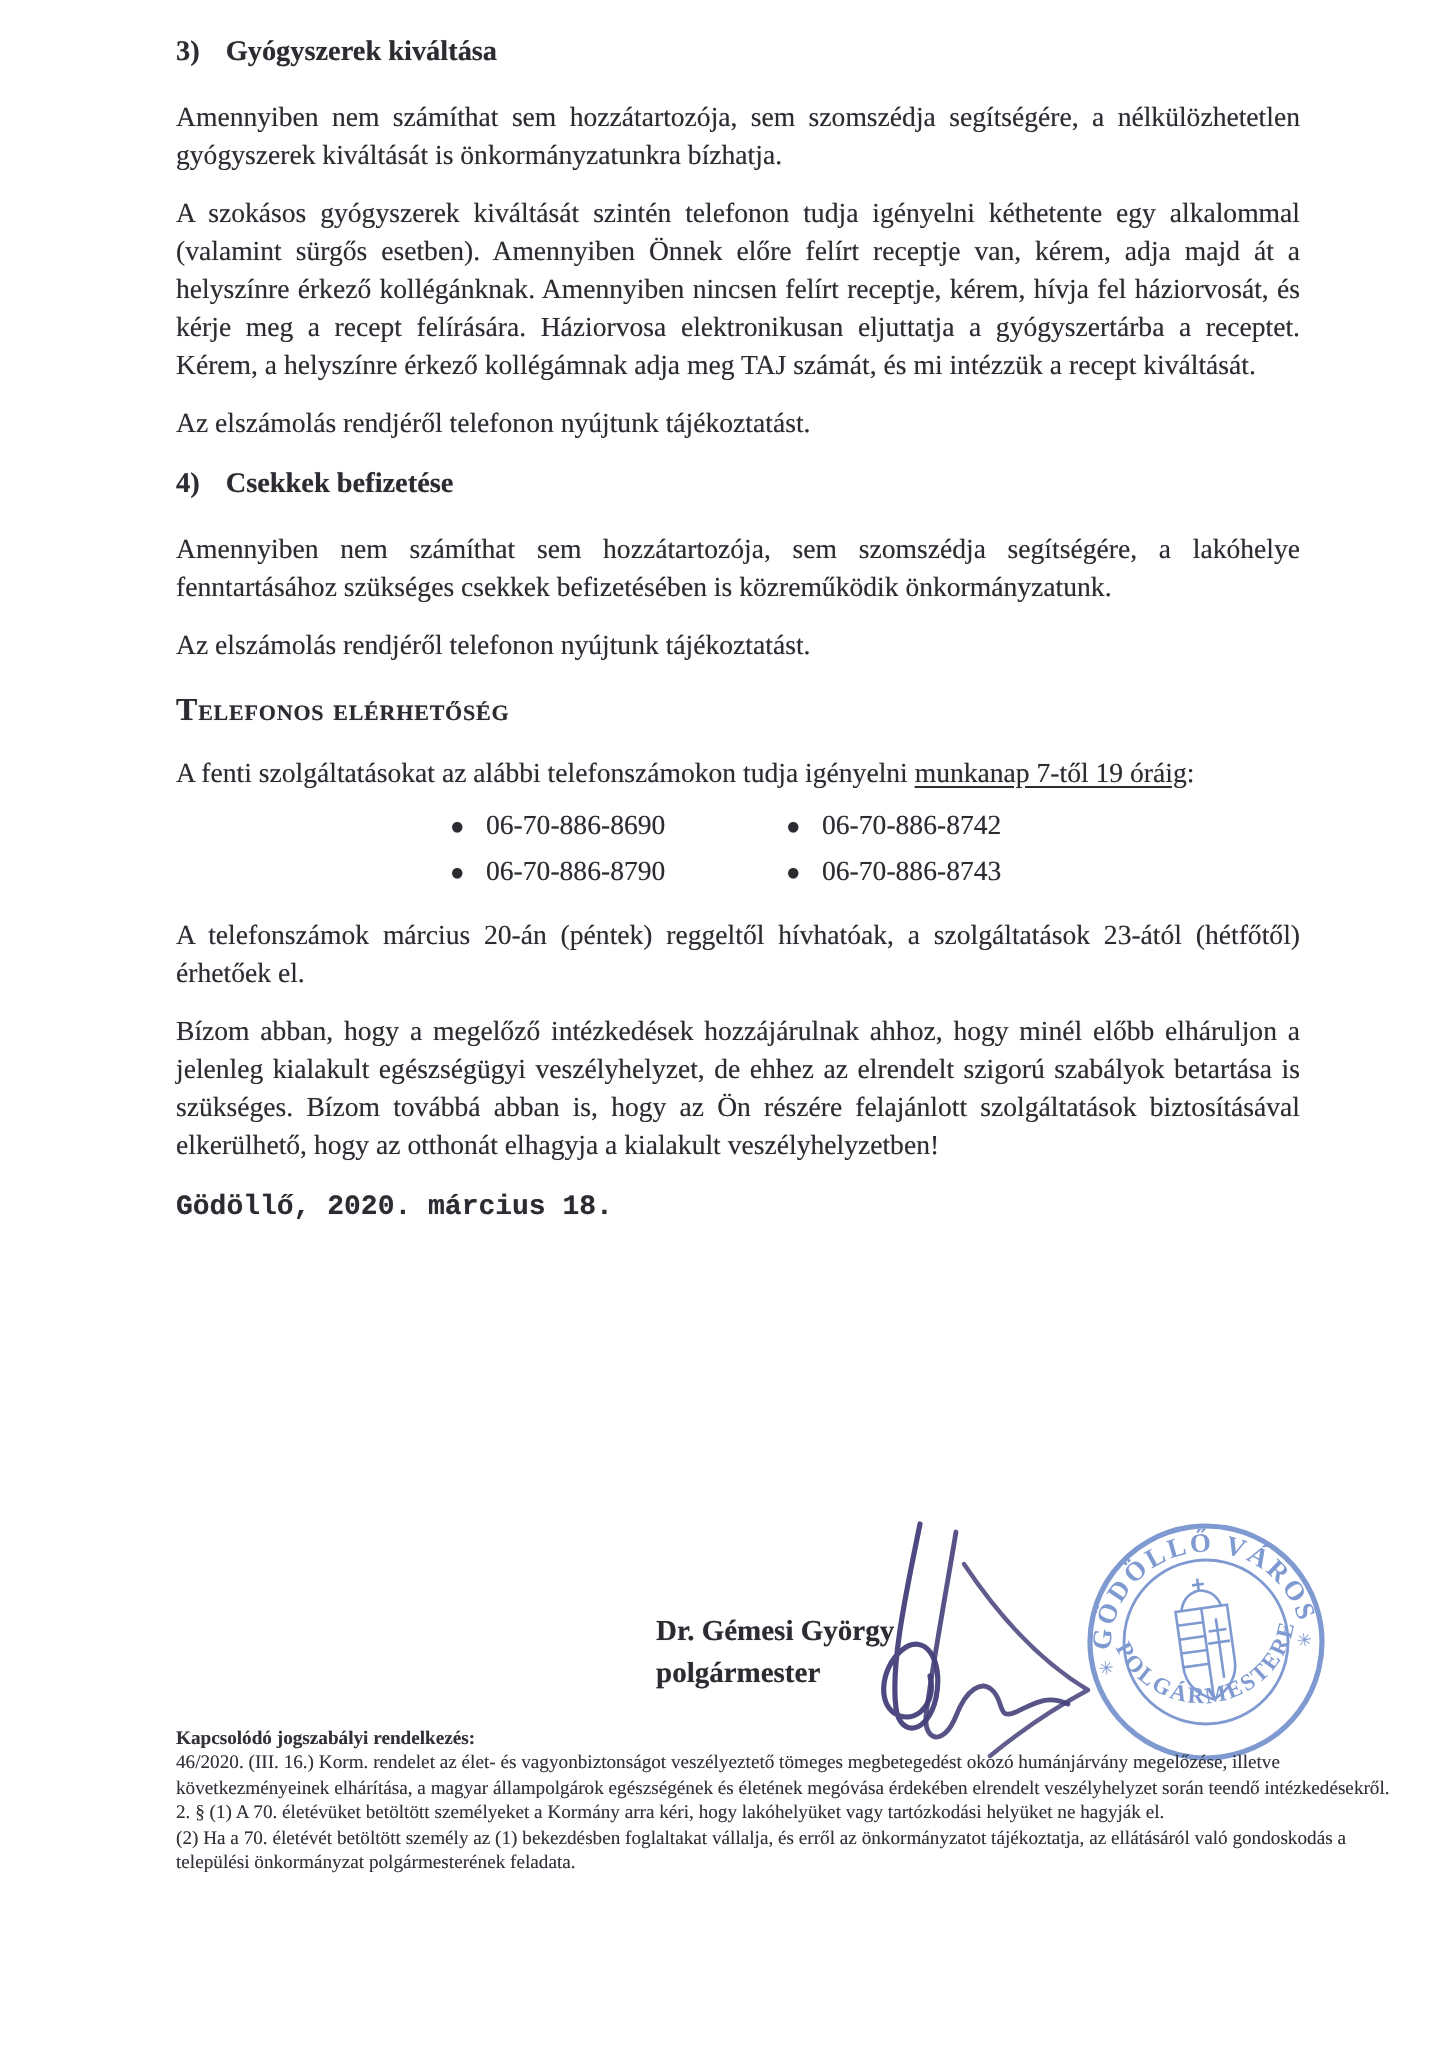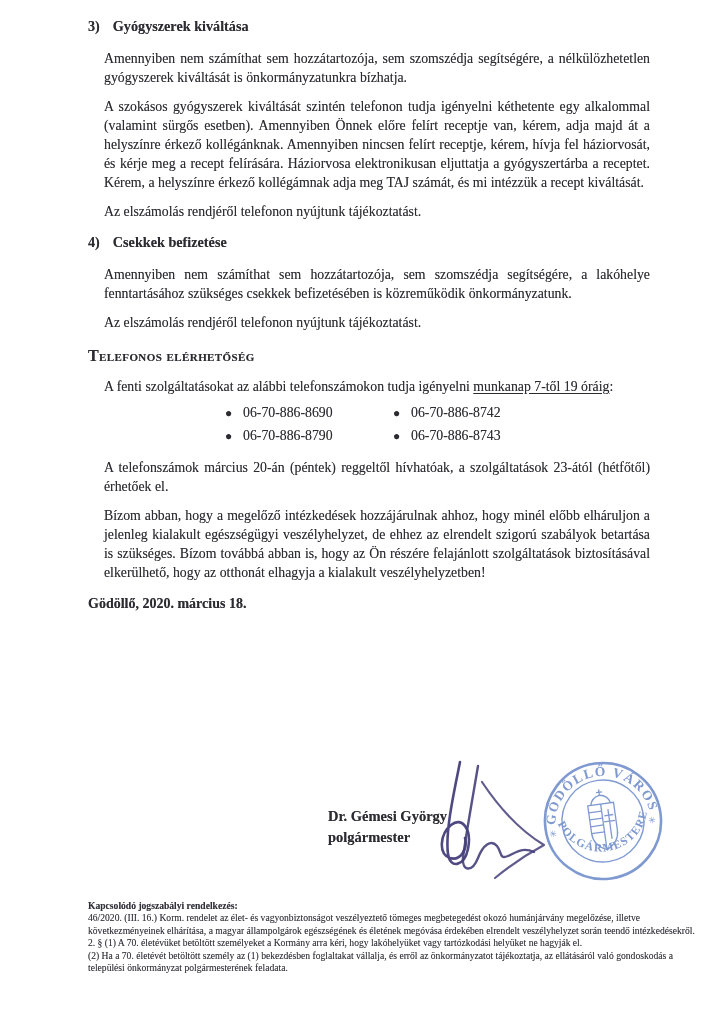--- a/index.html
+++ b/index.html
@@ -17,21 +17,21 @@
   .content {
     position: absolute;
     left: 88px;
     top: 14px;
     width: 562px;
   }
   .para {
     font-size: 13.8px;
     line-height: 19px;
     text-align: justify;
-    margin: 0 0 10px 16px;
+    margin: 0 0 10px 0;
     text-shadow: 0 0 0.4px rgba(40,40,48,0.45);
   }
   .heading {
     font-size: 14.2px;
     font-weight: bold;
     margin: 4px 0 14px 0;
     text-shadow: 0 0 0.4px rgba(40,40,48,0.5);
   }
   .heading .h-num { margin-right: 13px; }
   .subheading {
@@ -56,20 +56,21 @@
   .phone-item .bullet {
     display: inline-block;
     width: 18px;
     font-size: 12px;
   }
   .dateline {
     font-weight: bold;
     font-size: 14px;
     margin: 14px 0 0 0;
     text-shadow: 0 0 0.4px rgba(40,40,48,0.5);
+    font-family: Liberation Mono, monospace;
   }
   .sig-block {
     position: absolute;
     left: 328px;
     top: 806px;
     width: 210px;
     font-weight: bold;
     font-size: 14.5px;
     line-height: 21px;
     color: #2b2b31;
@@ -83,21 +84,21 @@
   }
   .stamp {
     position: absolute;
     left: 540px;
     top: 758px;
     opacity: 0.88;
   }
   .footer {
     position: absolute;
     left: 88px;
-    top: 900px;
+    top: 864px;
     width: 616px;
     font-size: 9.6px;
     line-height: 12.4px;
     color: #31313a;
     text-shadow: 0 0 0.3px rgba(45,45,55,0.4);
     font-family: Liberation Serif, serif;
   }
   .footer .f-heading { font-weight: bold; }
   .footer p { margin: 0; }
 </style>

